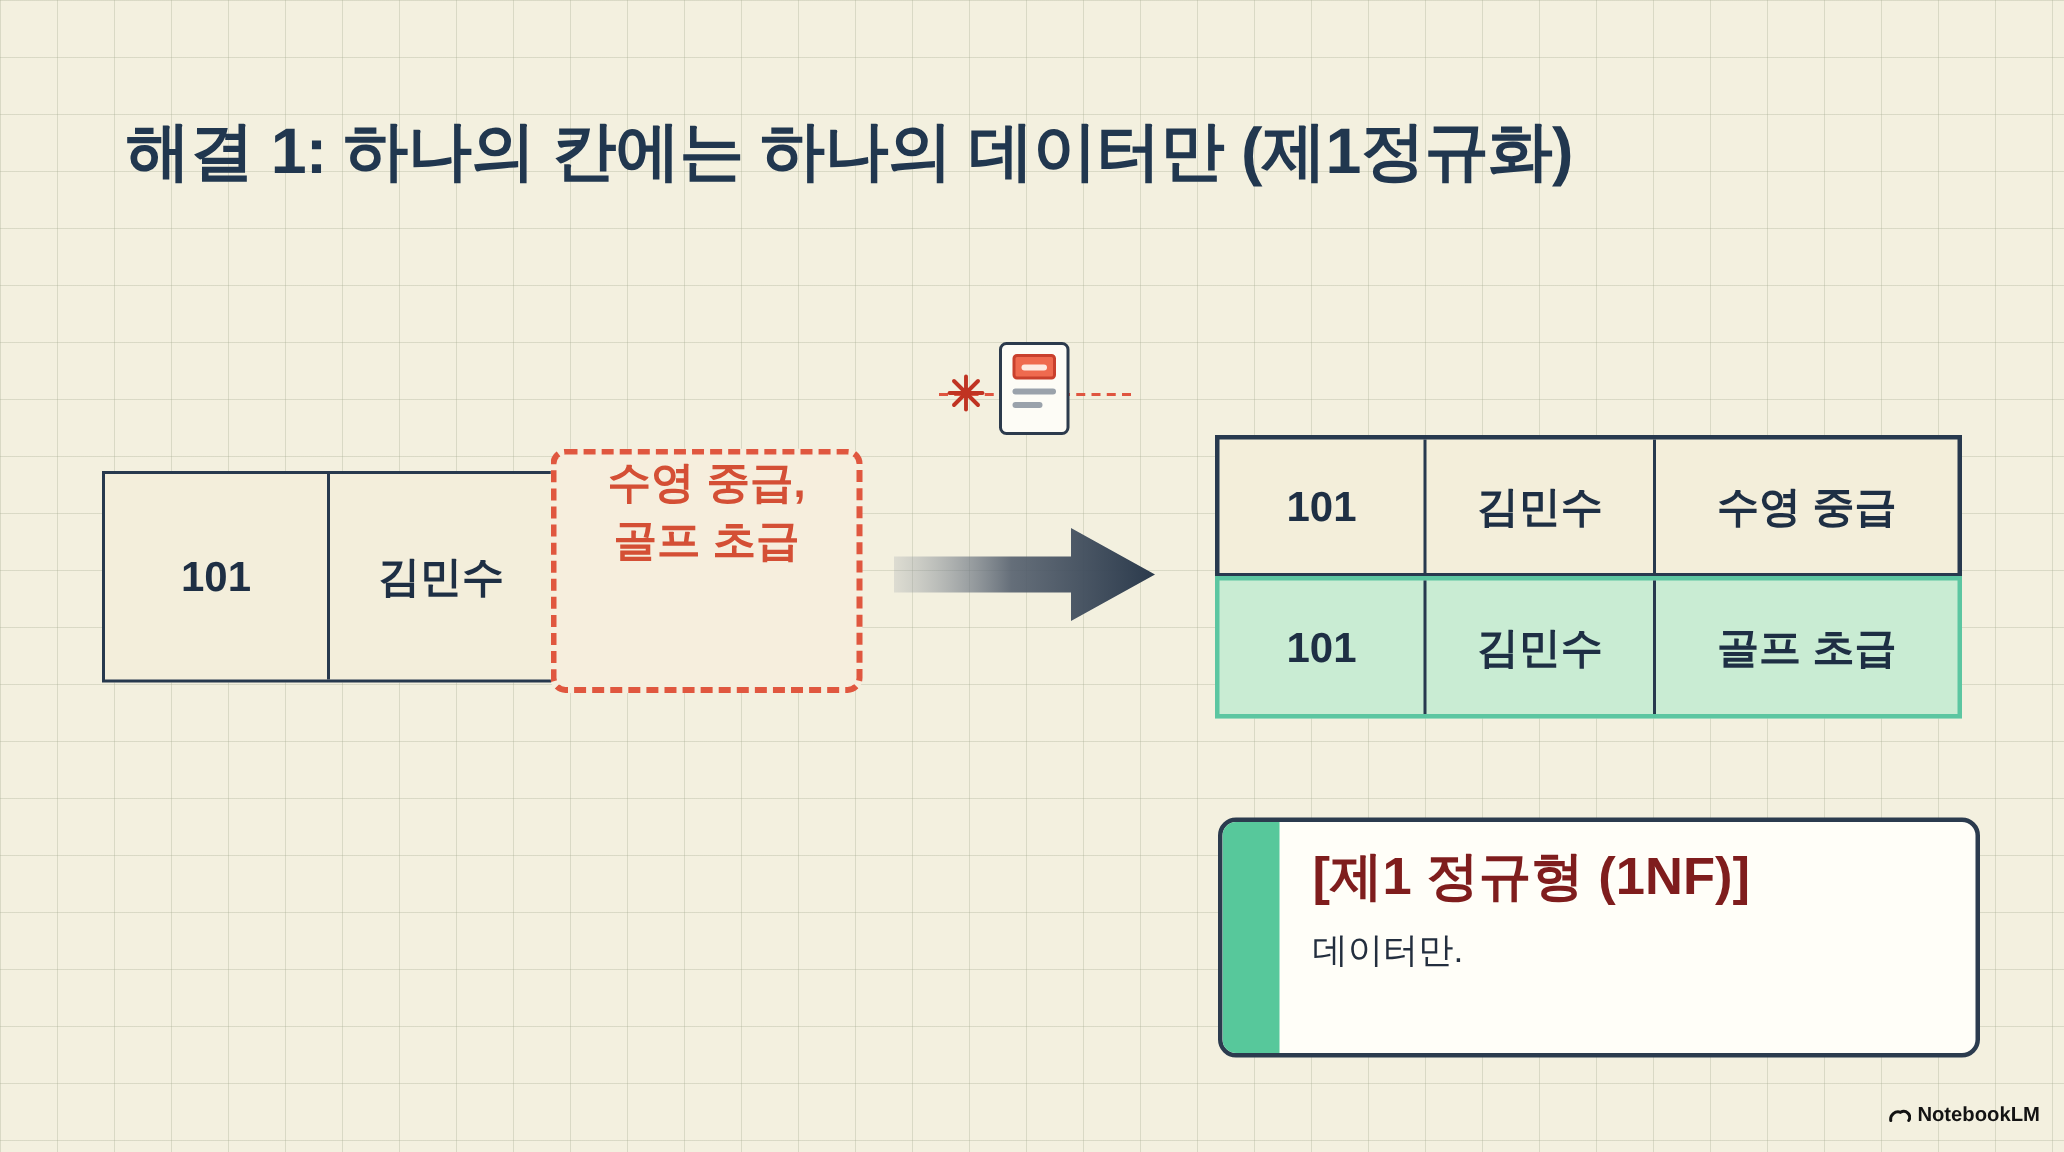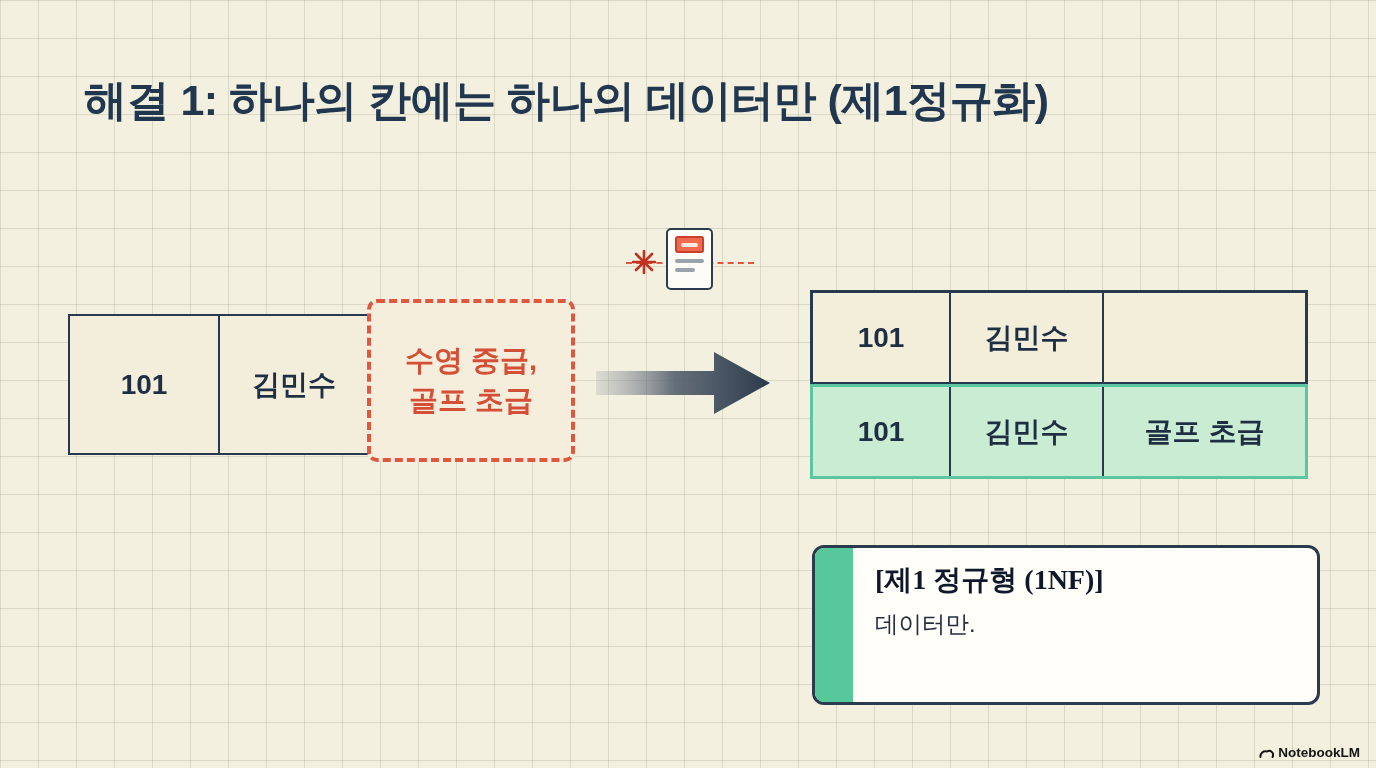--- a/index.html
+++ b/index.html
@@ -36,21 +36,21 @@
   }
   .left-table .c1{ width:150px; border-right:2px solid #27394e; }
   .left-table .c2{ width:148px; }
 
   .violation-cell{
     position:absolute; left:367px; top:299px;
     width:208px; height:163px;
     border:4px dashed #e0573f; border-radius:10px;
     background:#f6eedd;
     display:flex; flex-direction:column;
-    align-items:center; justify-content:center;
+    align-items:center; 
     font-size:29px; font-weight:800; color:#d44f35;
     line-height:1.35; text-align:center;
   }
 
   
   .scan-group{ position:absolute; left:622px; top:226px; width:150px; height:75px; }
   .scan-dash{
     position:absolute; left:4px; top:36px; width:128px;
     border-top:2.5px dashed #df5540;
   }
@@ -95,26 +95,26 @@
     width:508px; height:160px;
     background:#fffef8;
     border:3px solid #2b3b4e; border-radius:12px;
     overflow:hidden;
   }
   .callout .accent{
     position:absolute; left:0; top:0; bottom:0; width:38px;
     background:#57c89b;
   }
   .callout .content{ position:absolute; left:60px; top:13px; right:14px; }
-  .callout .c-title{ font-size:28px; font-weight:800; color:#0f172a; margin-bottom:9px;font-family:Liberation Serif, serif; }
+  .callout .c-title{ font-size:35px; font-weight:800; color:#7f1d1d; margin-bottom:9px; }
   .callout .c-line{ font-size:23.5px; color:#232e3e; line-height:1.38; }
 
   
   .brand{
-    position:absolute; right:16px; bottom:8px;
+    position:absolute; right:16px; bottom:18px;
     display:flex; align-items:center; gap:4px;
     font-size:13.5px; font-weight:700; color:#131313;
   }
 </style>
 </head>
 <body>
 
 <div class="stage">
 
   <h1 class="title">해결 1: 하나의 칸에는 하나의 데이터만 (제1정규화)</h1>
@@ -157,20 +157,21 @@
         <stop offset="1" stop-color="#2b3a4c"></stop>
       </linearGradient>
     </defs>
     <path d="M0,28 L118,28 L118,9 L174,40 L118,71 L118,52 L0,52 Z" fill="url(#arrowGrad)"></path>
   </svg>
 
   <div class="right-table">
     <div class="r-row row-top">
       <div class="cell rc1">101</div>
       <div class="cell rc2">김민수</div>
+      <div class="cell rc3">수영 중급</div>
     </div>
     <div class="r-row row-green">
       <div class="cell rc1">101</div>
       <div class="cell rc2">김민수</div>
       <div class="cell rc3">골프 초급</div>
     </div>
   </div>
 
   <div class="callout">
     <div class="accent"></div>

